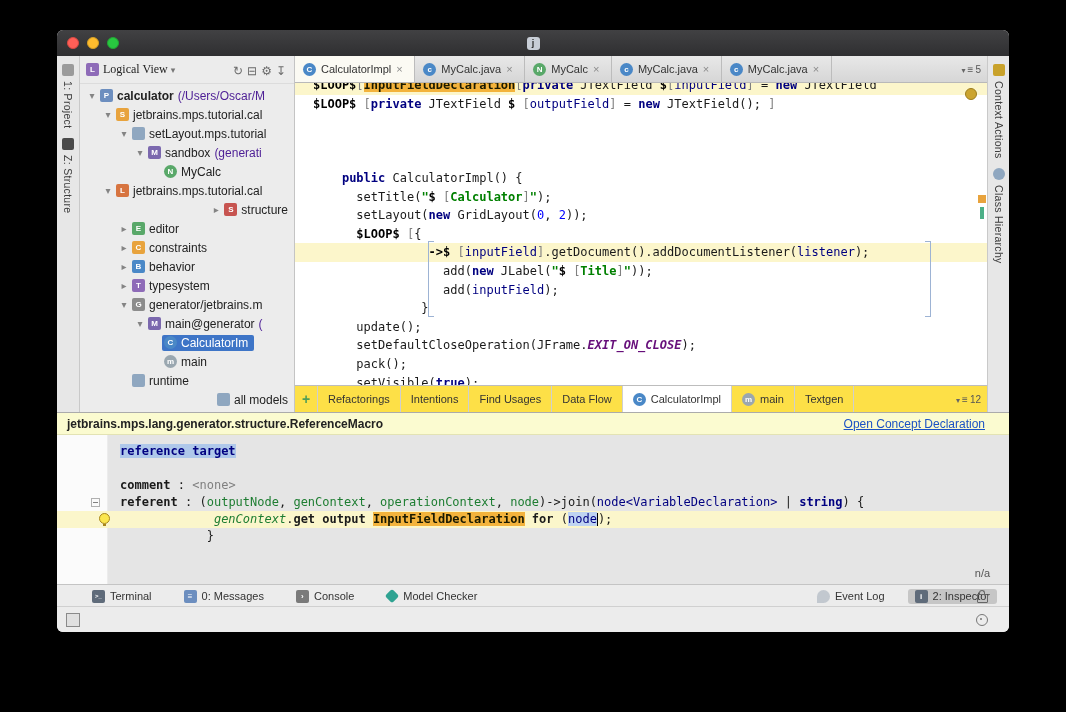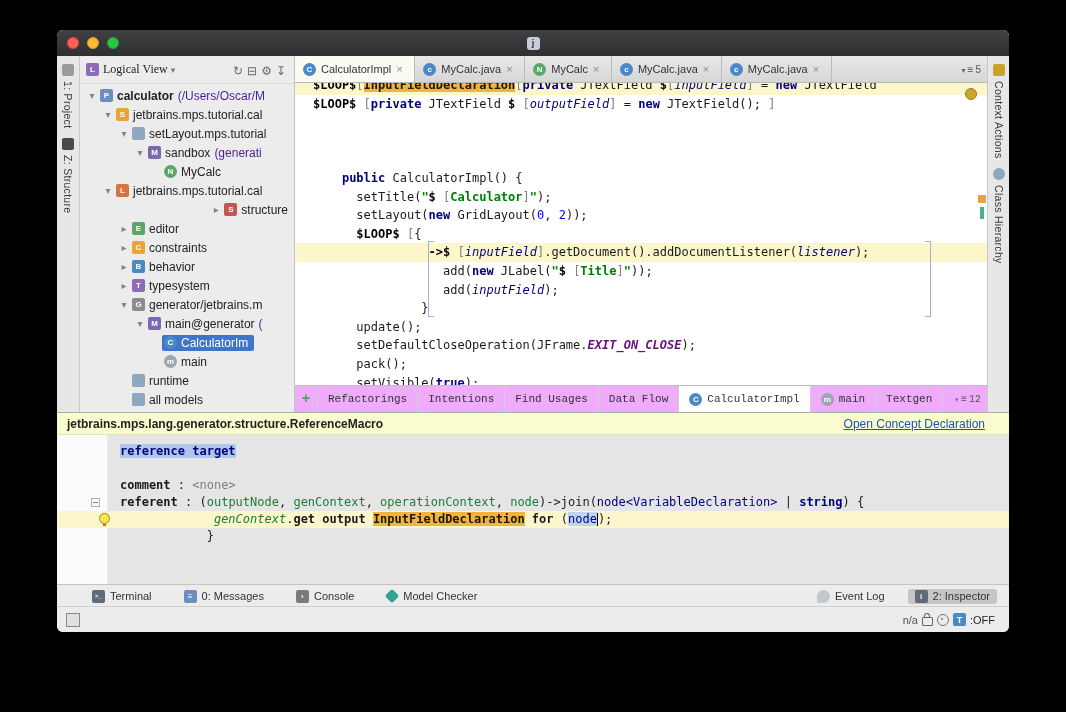--- a/index.html
+++ b/index.html
@@ -92,42 +92,42 @@
   .ed-lines .code-line:first-child{margin-top:-7px;}
   .code-line.hl{background:#fcf6cb;}
   .insp-lines{line-height:17px;padding-top:8px;}
   .insp-lines .code-line{padding-left:63px;}
   
   .tok-pl{color:#1a1a1a;}
   .tok-kw{color:#000080;font-weight:bold;}
   .tok-str{color:#008000;font-weight:bold;}
   .tok-mac{color:#000;font-weight:bold;}
   .tok-br{color:#808080;}
-  .tok-id{color:#000080;font-style:italic;}
+  .tok-id{color:#000080;}
   .tok-typ{color:#000080;}
   .tok-num{color:#0000ff;}
   .tok-sf{color:#660E7A;font-style:italic;font-weight:bold;}
   .tok-hlt{background:#f3b33c;color:#1a1a00;font-weight:bold;}
   .tok-par{color:#1E7D32;}
   .tok-pgi{color:#1E7D32;font-style:italic;}
   .tok-bold{font-weight:bold;color:#1a1a1a;}
   .tok-dim{color:#808080;}
   .tok-refhl{background:#afc8ea;color:#000080;font-weight:bold;}
   .tok-selcell{background:#bfd4f2;color:#000080;}
   .tok-caret{display:inline-block;width:1px;height:13px;background:#000;vertical-align:text-bottom;}
   .cell-bracket{position:absolute;left:133px;top:158px;height:74px;width:5px;z-index:2;
     border-left:1px solid #9db3d4;border-top:1px solid #9db3d4;border-bottom:1px solid #9db3d4;}
   .cell-bracket-r{position:absolute;left:630px;top:158px;height:74px;width:5px;z-index:2;
     border-right:1px solid #9db3d4;border-top:1px solid #9db3d4;border-bottom:1px solid #9db3d4;}
   .inspect-indicator{position:absolute;right:10px;top:5px;width:10px;height:10px;border-radius:50%;
     background:#cba42e;border:1px solid #9c7d1d;z-index:3;}
   .stripe-orange{position:absolute;right:1px;top:112px;width:8px;height:8px;background:#e8a33d;z-index:3;}
   .stripe-teal{position:absolute;right:3px;top:124px;width:4px;height:12px;background:#4caf87;z-index:3;}
-  .bottom-tab-bar{height:26px;flex:none;background:#f0abfc;border-top:1px solid #bdbdbd;
-    display:flex;align-items:stretch;font-size:11px;color:#333;font-family:Liberation Mono, monospace;}
+  .bottom-tab-bar{height:26px;flex:none;background:#fde047;border-top:1px solid #bdbdbd;
+    display:flex;align-items:stretch;font-size:11px;color:#333;}
   .plus-btn{width:22px;display:flex;align-items:center;justify-content:center;border-right:1px solid #cfcfcf;}
   .plus-btn::after{content:"+";color:#4f9e58;font-weight:bold;font-size:14px;}
   .btab{display:flex;align-items:center;gap:5px;padding:0 10px;border-right:1px solid #cfcfcf;cursor:default;}
   .btab.sel{background:#fff;}
   
   .inspector{flex:1;display:flex;flex-direction:column;border-top:1px solid #ababab;min-height:0;background:#fff;}
   .insp-header{height:20px;flex:none;background:#ebebeb;border-bottom:1px solid #cfcfcf;
     display:flex;align-items:center;padding:0 10px;font-size:11px;color:#444;}
   .insp-hicons{margin-left:auto;display:flex;gap:6px;color:#6b6b6b;font-size:11px;}
   .insp-macro-bar{height:21px;flex:none;background:#fbfbd0;border-bottom:1px solid #e3e3b4;
@@ -144,21 +144,21 @@
   
   .toolwindow-bar{position:absolute;left:0;right:0;bottom:25px;height:22px;background:#ececec;
     border-top:1px solid #c4c4c4;display:flex;align-items:center;font-size:11px;color:#333;}
   .tw-left{display:flex;gap:18px;margin-left:28px;}
   .tw-right{display:flex;gap:16px;margin-left:auto;margin-right:12px;}
   .tw-item{display:flex;align-items:center;gap:5px;padding:1px 7px;border-radius:3px;cursor:default;}
   .tw-item.sel{background:#c6c6c6;}
   .bottom-status{position:absolute;left:0;right:0;bottom:0;height:25px;background:#ececec;
     border-top:1px solid #d0d0d0;display:flex;align-items:center;font-size:11px;color:#555;}
   .mini-square{width:12px;height:12px;border:1px solid #8a8a8a;margin-left:9px;background:#e0e0e0;}
-  .bs-right{margin-left:auto;display:flex;align-items:center;gap:4px;margin-right:14px;}
+  .bs-right{margin-left:auto;display:flex;align-items:center;gap:11px;margin-right:14px;flex-direction:column;}
   .lock-icon{width:9px;height:7px;border:1px solid #666;border-radius:1px;position:relative;margin-top:4px;display:inline-block;}
   .lock-icon::before{content:"";position:absolute;left:1px;top:-5px;width:4px;height:4px;border:1px solid #666;border-bottom:none;border-radius:3px 3px 0 0;}
   .dot-icon{width:10px;height:10px;border:1px solid #777;border-radius:50%;position:relative;display:inline-block;}
   .dot-icon::after{content:"";position:absolute;left:3px;top:3px;width:2px;height:2px;background:#777;border-radius:50%;}
   .t-badge{width:13px;height:13px;background:#4A88C7;color:#fff;font:bold 9px "Liberation Sans",sans-serif;
     border-radius:2px;display:inline-flex;align-items:center;justify-content:center;}
   .bs-off{color:#222;}
 </style>
 </head>
 <body>
@@ -309,21 +309,21 @@
                   <span class="tree-label">main</span>
                 </span>
               </div>
               <div class="tree-row" style="padding-left: 38px;">
                 <span class="tree-arrow "></span>
                 <span class="tree-label-wrap">
                   <span class="ic ic-folder-icon"></span>
                   <span class="tree-label">runtime</span>
                 </span>
               </div>
-              <div class="tree-row" style="padding-left: 38px;">
+              <div class="tree-row" style="padding-left: 38px; justify-content: flex-end;">
                 <span class="tree-arrow "></span>
                 <span class="tree-label-wrap">
                   <span class="ic ic-folder-icon"></span>
                   <span class="tree-label">all models</span>
                 </span>
               </div>
               <div class="tree-row" style="padding-left: 6px;">
                 <span class="tree-arrow "></span>
                 <span class="tree-label-wrap">
                   <span class="tree-label">Modules Pool</span>

